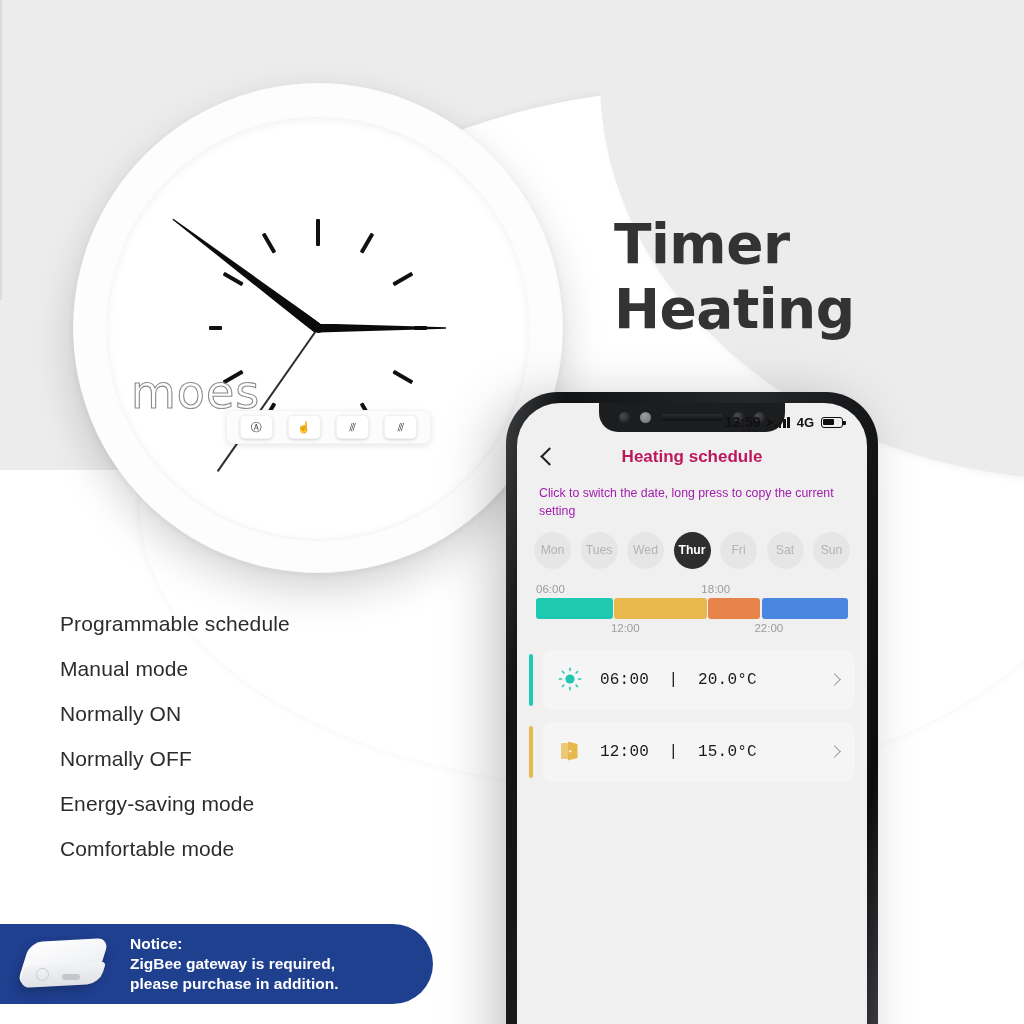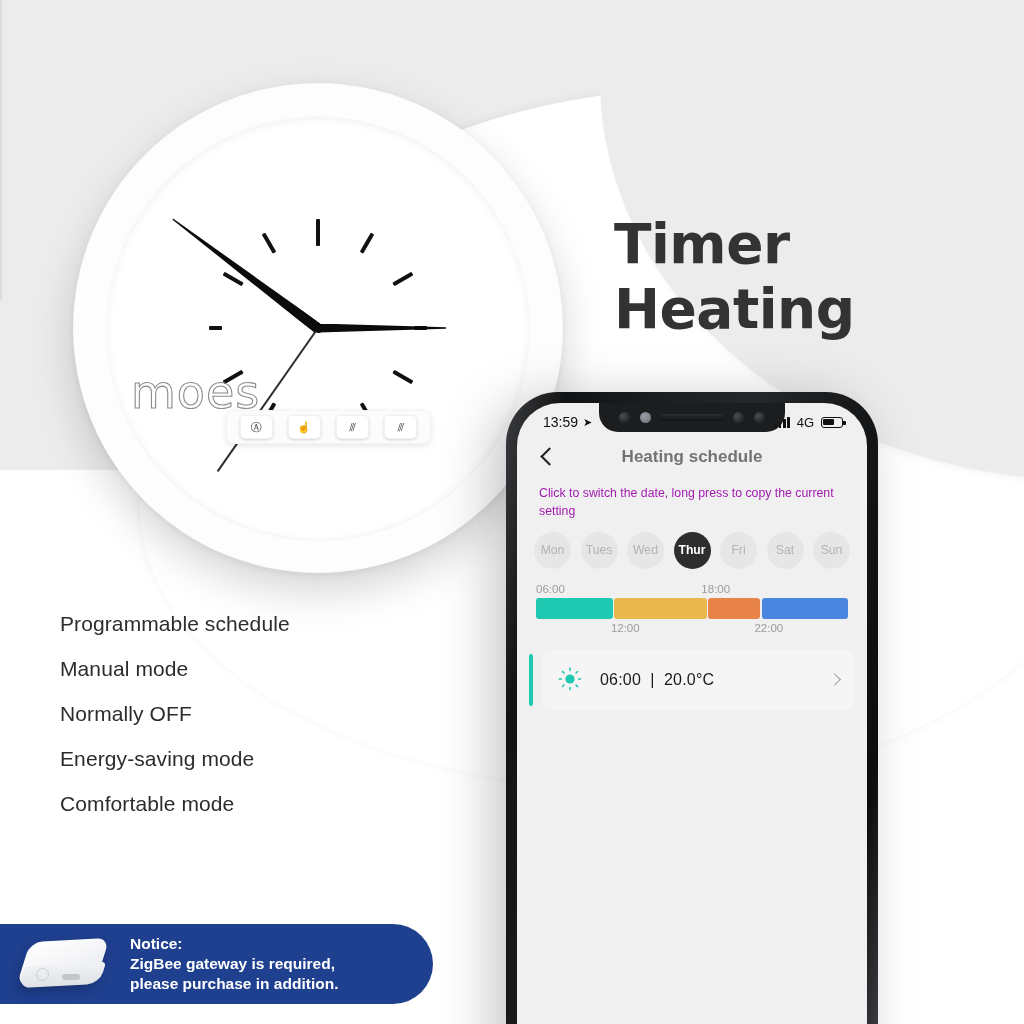--- a/index.html
+++ b/index.html
@@ -250,23 +250,23 @@
   }
   .notch .cam { width: 11px; height: 11px; border-radius: 50%;
      background: radial-gradient(circle at 35% 35%, #4a4d52, #141517); }
   .notch .cam.light { background: radial-gradient(circle at 40% 35%,#9aa0a6,#6b7075); }
   .notch .speaker { width: 62px; height: 7px; border-radius: 4px;
      background: linear-gradient(180deg,#2b2d30,#101113); }
 
   .statusbar {
     position: relative;
     height: 32px;
-    display: flex; align-items: center; justify-content: space-between;
+    display: flex; align-items: center; justify-content: flex-end;
     padding: 6px 24px 0 26px;
-    font-size: 14px; font-weight: normal; color: #111;
+    font-size: 14px; font-weight: bold; color: #111;
     z-index: 7;
   }
   .sb-left { display: flex; align-items: center; gap: 5px; }
   .sb-right { display: flex; align-items: center; gap: 7px; font-size: 13px; }
   .bars { display: flex; align-items: flex-end; gap: 1.5px; height: 11px; }
   .bars i { width: 2.6px; background: #111; border-radius: .5px; display: block; }
   .bars i:nth-child(1){height:4px;} .bars i:nth-child(2){height:6px;}
   .bars i:nth-child(3){height:8.5px;} .bars i:nth-child(4){height:11px;}
   .batt {
     width: 22px; height: 11px; border: 1.4px solid #111; border-radius: 3px;
@@ -286,21 +286,21 @@
     width: 20px; height: 20px; position: relative; flex: none;
   }
   .back-chev::before {
     content:""; position:absolute; left:6px; top:3px;
     width: 11px; height: 11px;
     border-left: 2.2px solid #222; border-bottom: 2.2px solid #222;
     transform: rotate(45deg);
   }
   .appbar-title {
     position: absolute; left: 0; right: 0; text-align: center;
-    font-size: 17px; font-weight: bold; color: #737373;
+    font-size: 17px; font-weight: bold; color: #be185d;
   }
   .hint {
     padding: 6px 22px 0 22px;
     font-size: 12.3px; color: #a21caf; line-height: 1.45;
   }
   .days {
     display: flex; align-items: center; justify-content: space-between;
     padding: 11px 17px 0 17px;
   }
   .day {
@@ -323,20 +323,21 @@
     margin-bottom: 12px;
   }
   .row-bar { width: 4px; height: 52px; border-radius: 3px; flex: none; }
   .row-card {
     flex: 1; margin-left: 9px;
     height: 60px;
     background: #f5f5f5;
     border-radius: 9px;
     display: flex; align-items: center;
     padding: 0 16px;
+    font-family: Liberation Mono, monospace;
   }
   .row-icon { width: 26px; height: 26px; flex: none; margin-right: 16px; position: relative; }
   .row-text { font-size: 16px; color: #1a1a1a; letter-spacing: .2px; }
   .row-chev {
     margin-left: auto; width: 9px; height: 9px;
     border-top: 1.8px solid #9a9a9a; border-right: 1.8px solid #9a9a9a;
     transform: rotate(45deg);
   }
 </style>
 </head>
@@ -406,20 +407,21 @@
   </div>
 
   <div class="headline">
     <span>Timer</span>
     <span class="l2">Heating</span>
   </div>
 
   <ul class="features" id="features">
       <li>Programmable schedule</li>
       <li>Manual mode</li>
+      <li>Normally ON</li>
       <li>Normally OFF</li>
       <li>Energy-saving mode</li>
       <li>Comfortable mode</li>
     </ul>
 
   <div class="notice">
     <div class="gateway">
       <div class="gw-top"></div>
       <div class="gw-face"></div>
       <div class="gw-dot"></div>
@@ -509,19 +511,31 @@
                     <rect x="11.3" y="0.6" width="1.5" height="3.6" rx="0.7" fill="#1fc8b0" transform="rotate(135 12 12)"></rect>
                     <rect x="11.3" y="0.6" width="1.5" height="3.6" rx="0.7" fill="#1fc8b0" transform="rotate(180 12 12)"></rect>
                     <rect x="11.3" y="0.6" width="1.5" height="3.6" rx="0.7" fill="#1fc8b0" transform="rotate(225 12 12)"></rect>
                     <rect x="11.3" y="0.6" width="1.5" height="3.6" rx="0.7" fill="#1fc8b0" transform="rotate(270 12 12)"></rect>
                     <rect x="11.3" y="0.6" width="1.5" height="3.6" rx="0.7" fill="#1fc8b0" transform="rotate(315 12 12)"></rect>
                   </svg></div>
                 <div class="row-text">06:00&nbsp; |&nbsp; 20.0°C</div>
                 <div class="row-chev"></div>
               </div>
             </div>
+            <div class="sched-row">
+              <div class="row-bar" style="background:#e8b84c"></div>
+              <div class="row-card">
+                <div class="row-icon"><svg width="24" height="24" viewBox="0 0 24 24">
+                    <rect x="3" y="4" width="7" height="16" rx="1" fill="#e8b84c" opacity="0.75"></rect>
+                    <path d="M10 2.6 L19.5 5 V19 L10 21.4 Z" fill="#e8b84c"></path>
+                    <circle cx="12.2" cy="12.4" r="1.1" fill="#ffffff"></circle>
+                  </svg></div>
+                <div class="row-text">12:00&nbsp; |&nbsp; 15.0°C</div>
+                <div class="row-chev"></div>
+              </div>
+            </div>
           </div>
 
       </div>
     </div>
   </div>
 
 </div>
 
 </body></html>

